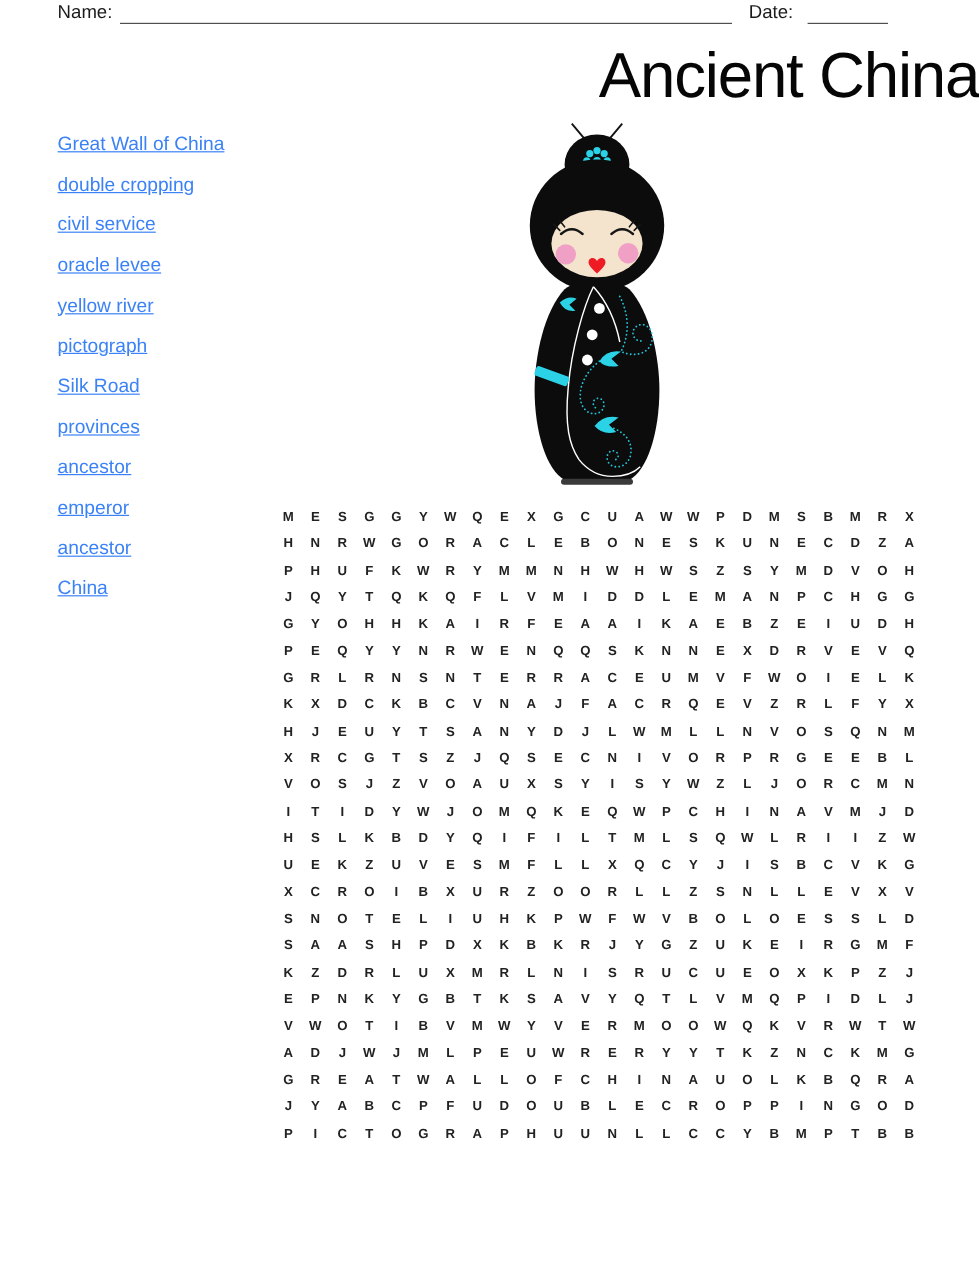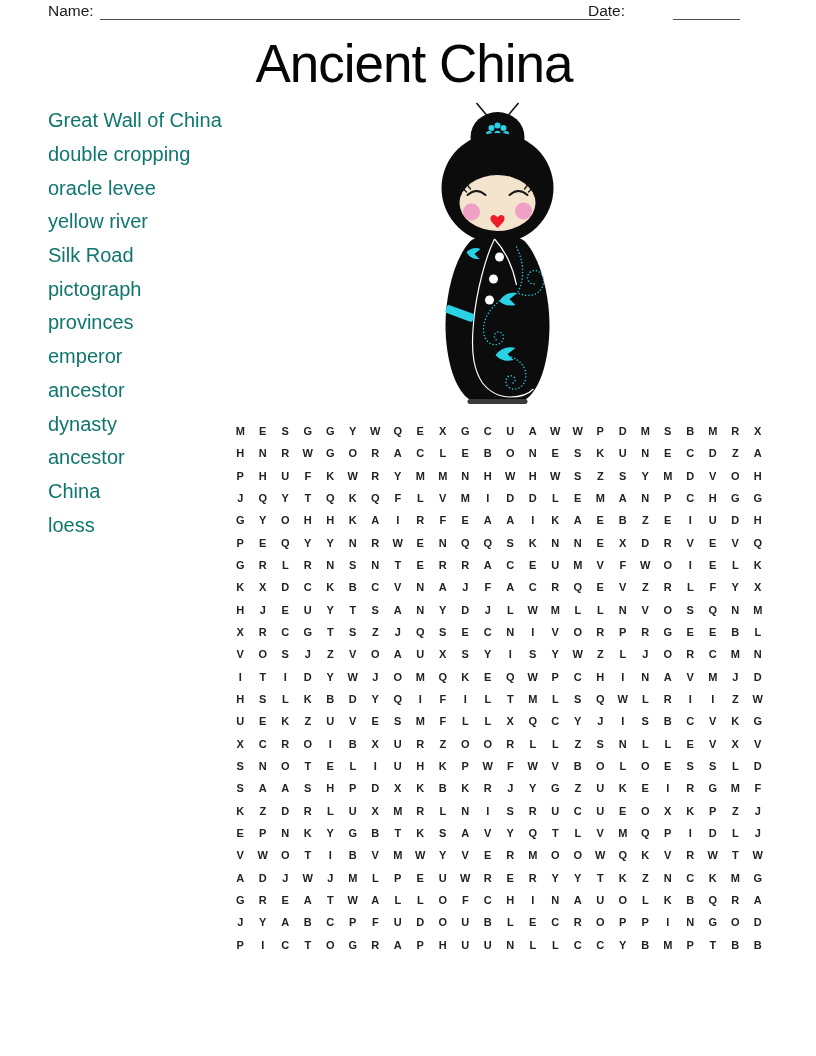--- a/index.html
+++ b/index.html
@@ -3,32 +3,32 @@
 <meta charset="utf-8">
 <style>
   html,body{margin:0;padding:0;background:#fff;}
   .page{
     position:relative;width:816px;height:1056px;background:#ffffff;overflow:hidden;
     font-family:"Liberation Sans",sans-serif;color:#111;
   }
   
   .hdr-label{position:absolute;top:2px;font-size:15.5px;color:#1a1a1a;}
   .name-label{left:48px;}
-  .date-label{left:588px;}
+  .date-label{left:624px;}
   .blank-line{position:absolute;border-bottom:1.6px solid #4f4f4f;height:17px;top:2px;}
   .name-line{left:100px;width:510px;}
   .date-line{left:673px;width:67px;}
   
   .title{
-    position:absolute;left:0;right:0;top:33px;text-align:center;
+    position:absolute;left:0;right:0;top:33px;text-align:right;
     font-size:53px;font-weight:400;color:#060606;letter-spacing:-1px;margin-left:12px;
   }
   
   .word-list{position:absolute;left:48px;top:104px;}
-  .word{height:33.7px;display:flex;align-items:center;font-size:20px;color:#0f766e;white-space:nowrap;}
+  .word{height:33.7px;display:flex;align-items:center;font-size:16px;color:#3b82f6;white-space:nowrap;text-decoration:underline;}
   
   .doll{position:absolute;left:437px;top:97px;width:121px;height:308px;}
   
   .grid{
     position:absolute;left:229px;top:420px;width:540px;height:536px;
     display:grid;grid-template-columns:repeat(24,1fr);grid-template-rows:repeat(24,1fr);
   }
   .cell{
     display:flex;align-items:center;justify-content:center;
     font-size:11px;font-weight:700;color:#222222;
@@ -42,31 +42,30 @@
   <div class="hdr-label name-label">Name:</div>
   <div class="blank-line name-line"></div>
   <div class="hdr-label date-label">Date:</div>
   <div class="blank-line date-line"></div>
 
   <div class="title">Ancient China</div>
 
   <div class="word-list">
       <div class="word">Great Wall of China</div>
       <div class="word">double cropping</div>
+      <div class="word">civil service</div>
       <div class="word">oracle levee</div>
       <div class="word">yellow river</div>
+      <div class="word">pictograph</div>
       <div class="word">Silk Road</div>
-      <div class="word">pictograph</div>
       <div class="word">provinces</div>
+      <div class="word">ancestor</div>
       <div class="word">emperor</div>
       <div class="word">ancestor</div>
-      <div class="word">dynasty</div>
-      <div class="word">ancestor</div>
       <div class="word">China</div>
-      <div class="word">loess</div>
     </div>
 
   <svg class="doll" viewBox="0 0 120 308" aria-hidden="true">
 
     <path d="M54,24 L39,6 M66,24 L81,6" stroke="#141414" stroke-width="1.6" fill="none"></path>
 
     <ellipse cx="60" cy="40" rx="27" ry="25" fill="#0c0c0c"></ellipse>
 
     <g fill="#2bd1e5">
       <circle cx="68.5" cy="37" r="3"></circle>

